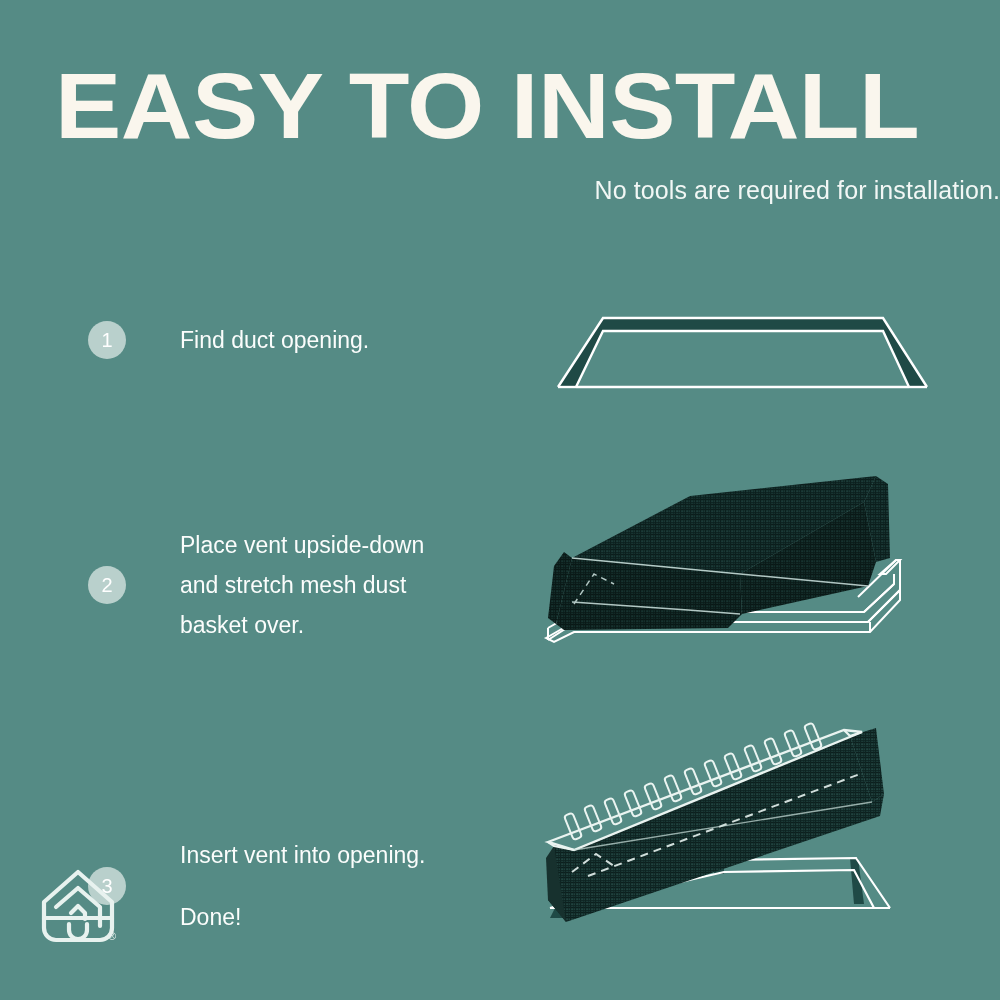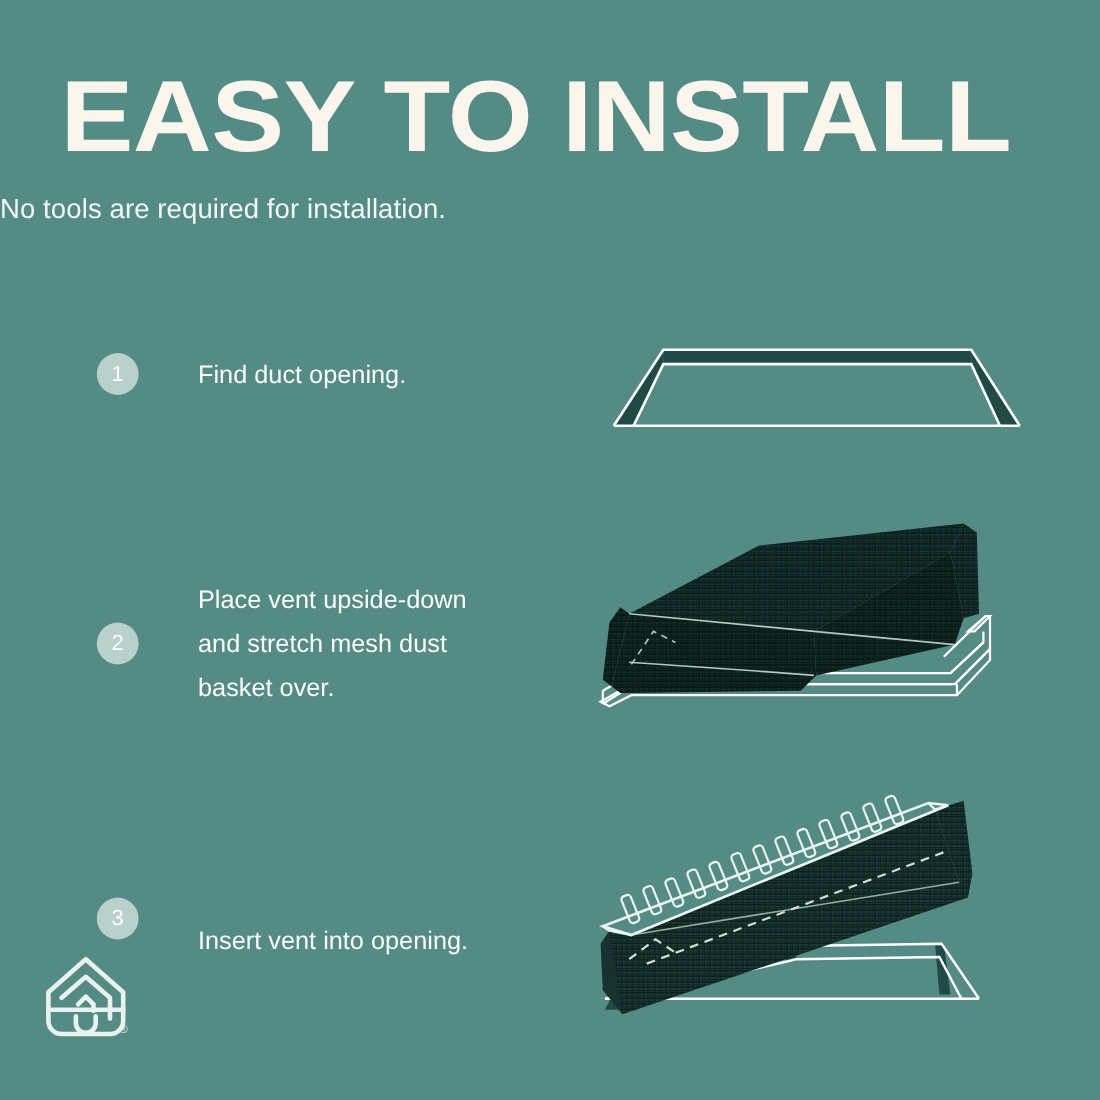--- a/index.html
+++ b/index.html
@@ -19,21 +19,21 @@
     font-size:92px;
     font-weight:bold;
     letter-spacing:-0.5px;
     line-height:1.0;
     white-space:nowrap;
     transform:scaleX(1.08);
     transform-origin:left center;
   }
   .subtitle{
     position:absolute;left:0;top:176px;width:1000px;
-    text-align:left;
+    text-align:right;
     color:#f2f7f5;
     font-size:25px;
     font-weight:normal;
     letter-spacing:0.1px;
   }
 
   
   .step{position:absolute;display:flex;align-items:center;}
   .badge{
     width:38px;height:38px;border-radius:50%;
@@ -86,20 +86,21 @@
     <div class="badge">2</div>
     <div class="step-text">Place vent upside-down
 and stretch mesh dust
 basket over.</div>
   </div>
 
   <div class="step" id="step3">
     <div class="badge">3</div>
     <div class="step-text">
       <span class="l1">Insert vent into opening.</span>
+      <span class="l2">Done!</span>
     </div>
   </div>
 
   <svg class="illus" id="illus1" width="420" height="110" viewBox="0 0 420 110">
 
     <polygon points="44,97 71,28 351,28 377,97" fill="none"></polygon>
     <polygon points="71,28 351,28 351,41 71,41" fill="#1f4a46"></polygon>
     <polygon points="71,28 71,41 44,97 26,97" fill="#1f4a46"></polygon>
     <polygon points="351,28 351,41 377,97 395,97" fill="#1f4a46"></polygon>
 

